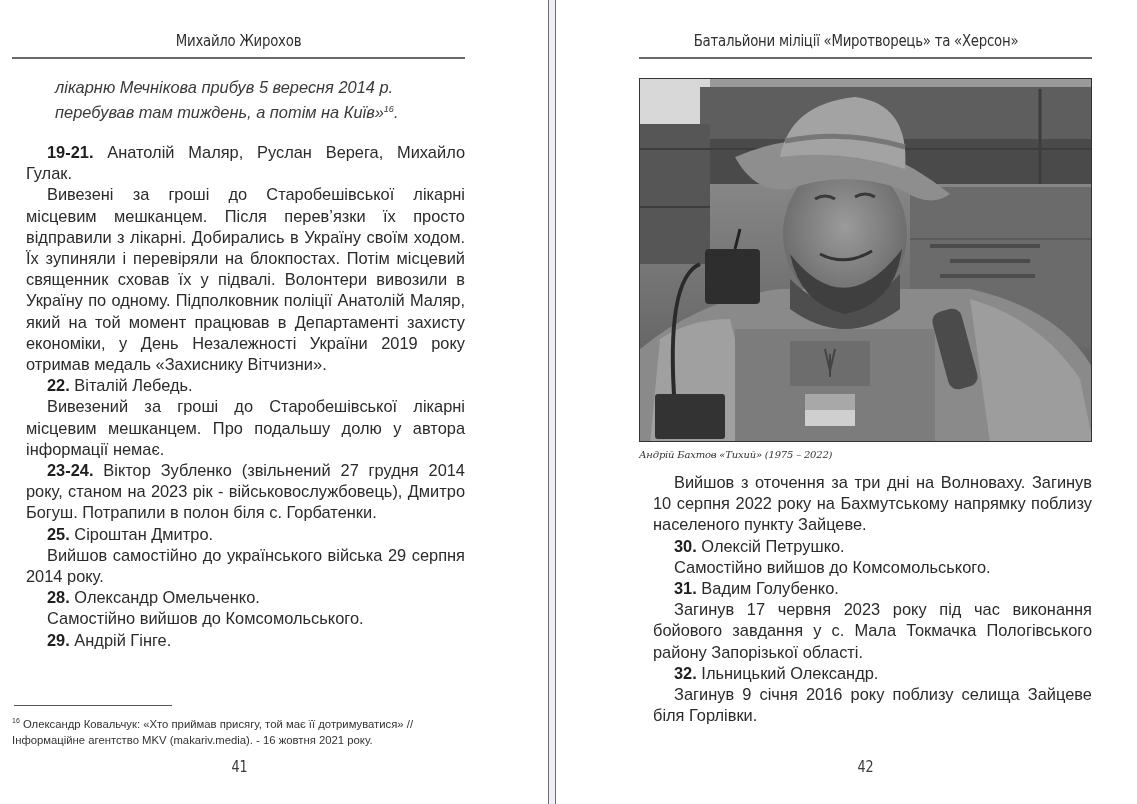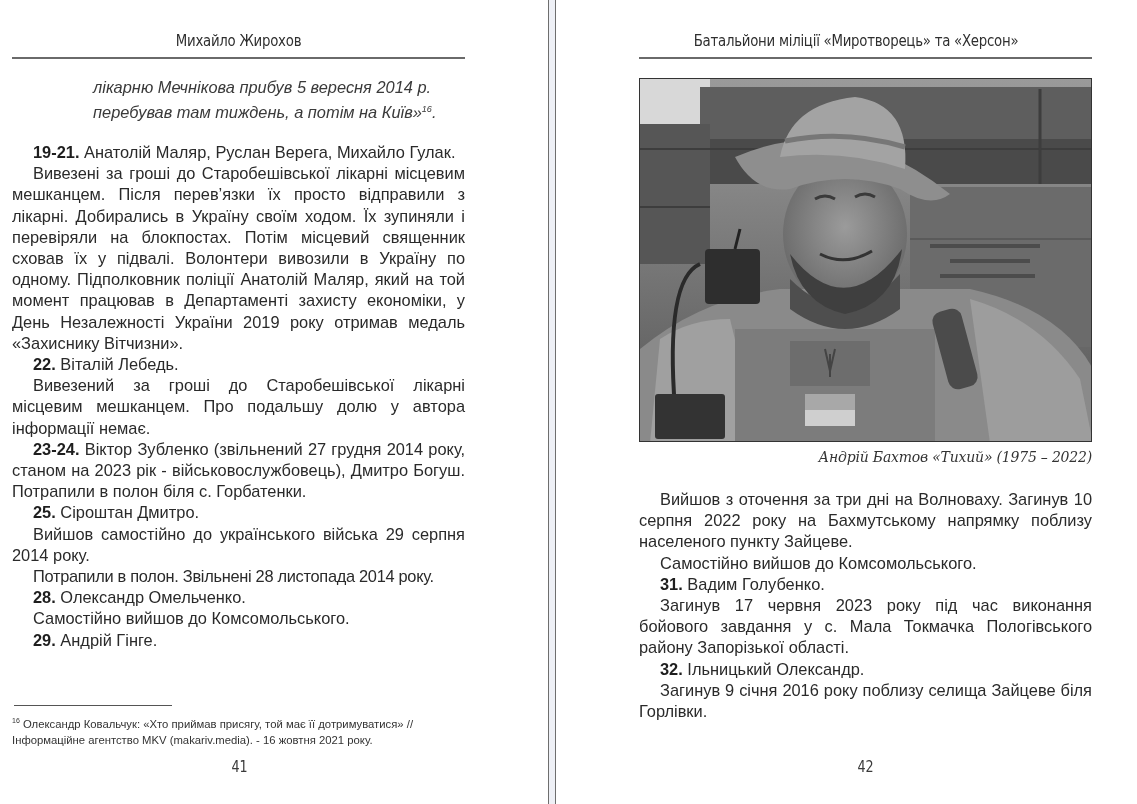--- a/index.html
+++ b/index.html
@@ -13,40 +13,40 @@
   .gutter { position: absolute; top: 0; left: 548px; width: 8px; height: 804px;
             background: #eef0f6; border-left: 1.5px solid #6e6e6e; border-right: 1.5px solid #6e6e6e; }
 
   .running-head { position: absolute; top: 32px; text-align: center;
                   font-family: "DejaVu Sans", sans-serif; font-size: 15.5px; color: #2f2f2f;
                   letter-spacing: -0.3px; transform: scaleX(0.86); }
   .rule { position: absolute; height: 1.5px; background: #6a6a6a; }
 
   .text { position: absolute; font-size: 16.4px; line-height: 21.2px; color: #2a2a2a; }
   .text p { text-align: justify; text-align-last: left; }
-  .text .ind { text-indent: 21px; }
+  .text .ind { text-indent: 21px; margin-left: 14px; }
   .text b { font-weight: bold; color: #1e1e1e; }
 
   .quote { position: absolute; left: 55px; top: 77px; width: 410px; font-style: italic;
-           font-size: 16.4px; line-height: 21.5px; color: #3a3a3a; margin-left: 38px; }
+           font-size: 16.4px; line-height: 21.5px; color: #3a3a3a; }
   .quote sup { font-size: 9px; }
 
   .footnote-rule { position: absolute; left: 14px; top: 705px; width: 158px; height: 1px; background: #555; }
   .footnote { position: absolute; left: 12px; top: 713px; width: 455px; font-size: 11.3px; line-height: 16px; color: #333; }
   .footnote sup { font-size: 7px; }
 
   .folio { position: absolute; top: 758px; font-family: "DejaVu Sans", sans-serif; font-size: 15px; color: #3a3a3a;
            transform: scaleX(0.85); }
 
   .photo { position: absolute; left: 83px; top: 78px; width: 453px; height: 364px;
            border: 1.5px solid #333; overflow: hidden; background: #6a6a6a; }
   .photo svg { display: block; }
 
-  .caption { position: absolute; left: 83px; top: 449px; width: 453px; text-align: right;
-             font-family: "DejaVu Serif", serif; font-style: italic; font-size: 14px; color: #333; letter-spacing: -0.2px; }
+  .caption { position: absolute; left: 83px; top: 449px; width: 453px; text-align: left;
+             font-family: "DejaVu Serif", serif; font-style: italic; font-size: 10px; color: #333; letter-spacing: -0.2px; }
 </style>
 </head>
 <body>
 
 <div class="page page-left">
   <div class="running-head" style="left:12px; width:453px;">Михайло Жирохов</div>
   <div class="rule" style="left:12px; top:57px; width:453px;"></div>
 
   <div class="quote">
     <div>лікарню Мечнікова прибув 5 вересня 2014 р.</div>
@@ -54,21 +54,20 @@
   </div>
 
   <div class="text" style="left:12px; top:142px; width:453px;">
     <p class="ind"><b>19-21.</b><span> Анатолій Маляр, Руслан Верега, Михайло Гулак.</span></p>
     <p class="ind">Вивезені за гроші до  Старобешівської лікарні місцевим мешканцем. Після перев’язки їх просто відправили з лікарні. Добирались в Україну своїм ходом. Їх зупиняли і перевіряли на блокпостах. Потім місцевий священник сховав їх у підвалі. Волонтери вивозили в Україну по одному. Підполковник поліції Анатолій Маляр, який на той момент працював в  Департаменті захисту економіки, у День Незалежності України 2019 року отримав медаль «Захиснику Вітчизни».</p>
     <p class="ind"><b>22.</b><span> Віталій Лебедь.</span></p>
     <p class="ind">Вивезений за гроші до Старобешівської лікарні місцевим мешканцем. Про подальшу долю у автора інформації немає.</p>
     <p class="ind"><b>23-24.</b><span> Віктор Зубленко (звільнений 27 грудня 2014 року, станом на 2023 рік  - військовослужбовець), Дмитро Богуш. Потрапили в полон біля с. Горбатенки.</span></p>
     <p class="ind"><b>25.</b><span> Сіроштан Дмитро.</span></p>
     <p class="ind">Вийшов самостійно до українського війська 29 серпня 2014 року.</p>
-    <p class="ind" style="letter-spacing:-0.3px;">Потрапили в полон. Звільнені 28 листопада 2014 року.</p>
     <p class="ind"><b>28.</b><span> Олександр Омельченко.</span></p>
     <p class="ind">Самостійно вийшов до Комсомольського.</p>
     <p class="ind"><b>29.</b><span> Андрій Гінге.</span></p>
   </div>
 
   <div class="footnote-rule"></div>
   <div class="footnote"><sup>16</sup><span> Олександр Ковальчук: «Хто приймав присягу, той має її дотримуватися» // Інформаційне агентство MKV (makariv.media). - 16 жовтня 2021 року.</span></div>
 
   <div class="folio" style="left:230px;">41</div>
 </div>
@@ -136,22 +135,23 @@
       <path d="M175 120 Q185 114 195 120 M215 118 Q225 112 235 118" stroke="#3a3a3a" stroke-width="3" fill="none"></path>
 
       <path d="M95 78 Q205 30 310 115 Q290 130 260 110 Q205 90 150 110 Q115 115 95 78 Z" fill="#8e8e8e"></path>
       <path d="M140 78 Q150 25 215 18 Q270 25 265 90 Q205 70 140 78 Z" fill="#a3a3a3"></path>
       <path d="M145 62 Q205 50 265 68" stroke="#777" stroke-width="5" fill="none"></path>
     </svg>
   </div>
 
   <div class="caption">Андрій Бахтов «Тихий» (1975 – 2022)</div>
 
-  <div class="text" style="left:83px; top:489px; width:453px;">
+  <div class="text" style="left:83px; top:472px; width:453px;">
     <p class="ind">Вийшов з оточення за три дні на Волноваху. Загинув 10 серпня 2022 року на Бахмутському напрямку поблизу населеного пункту Зайцеве.</p>
+    <p class="ind"><b>30.</b><span> Олексій Петрушко.</span></p>
     <p class="ind">Самостійно вийшов до Комсомольського.</p>
     <p class="ind"><b>31.</b><span> Вадим Голубенко.</span></p>
     <p class="ind">Загинув 17 червня 2023 року під час виконання бойового завдання у с. Мала Токмачка Пологівського району Запорізької області.</p>
     <p class="ind"><b>32.</b><span> Ільницький Олександр.</span></p>
     <p class="ind">Загинув 9 січня 2016 року поблизу селища Зайцеве біля Горлівки.</p>
   </div>
 
   <div class="folio" style="left:300px;">42</div>
 </div>
 

